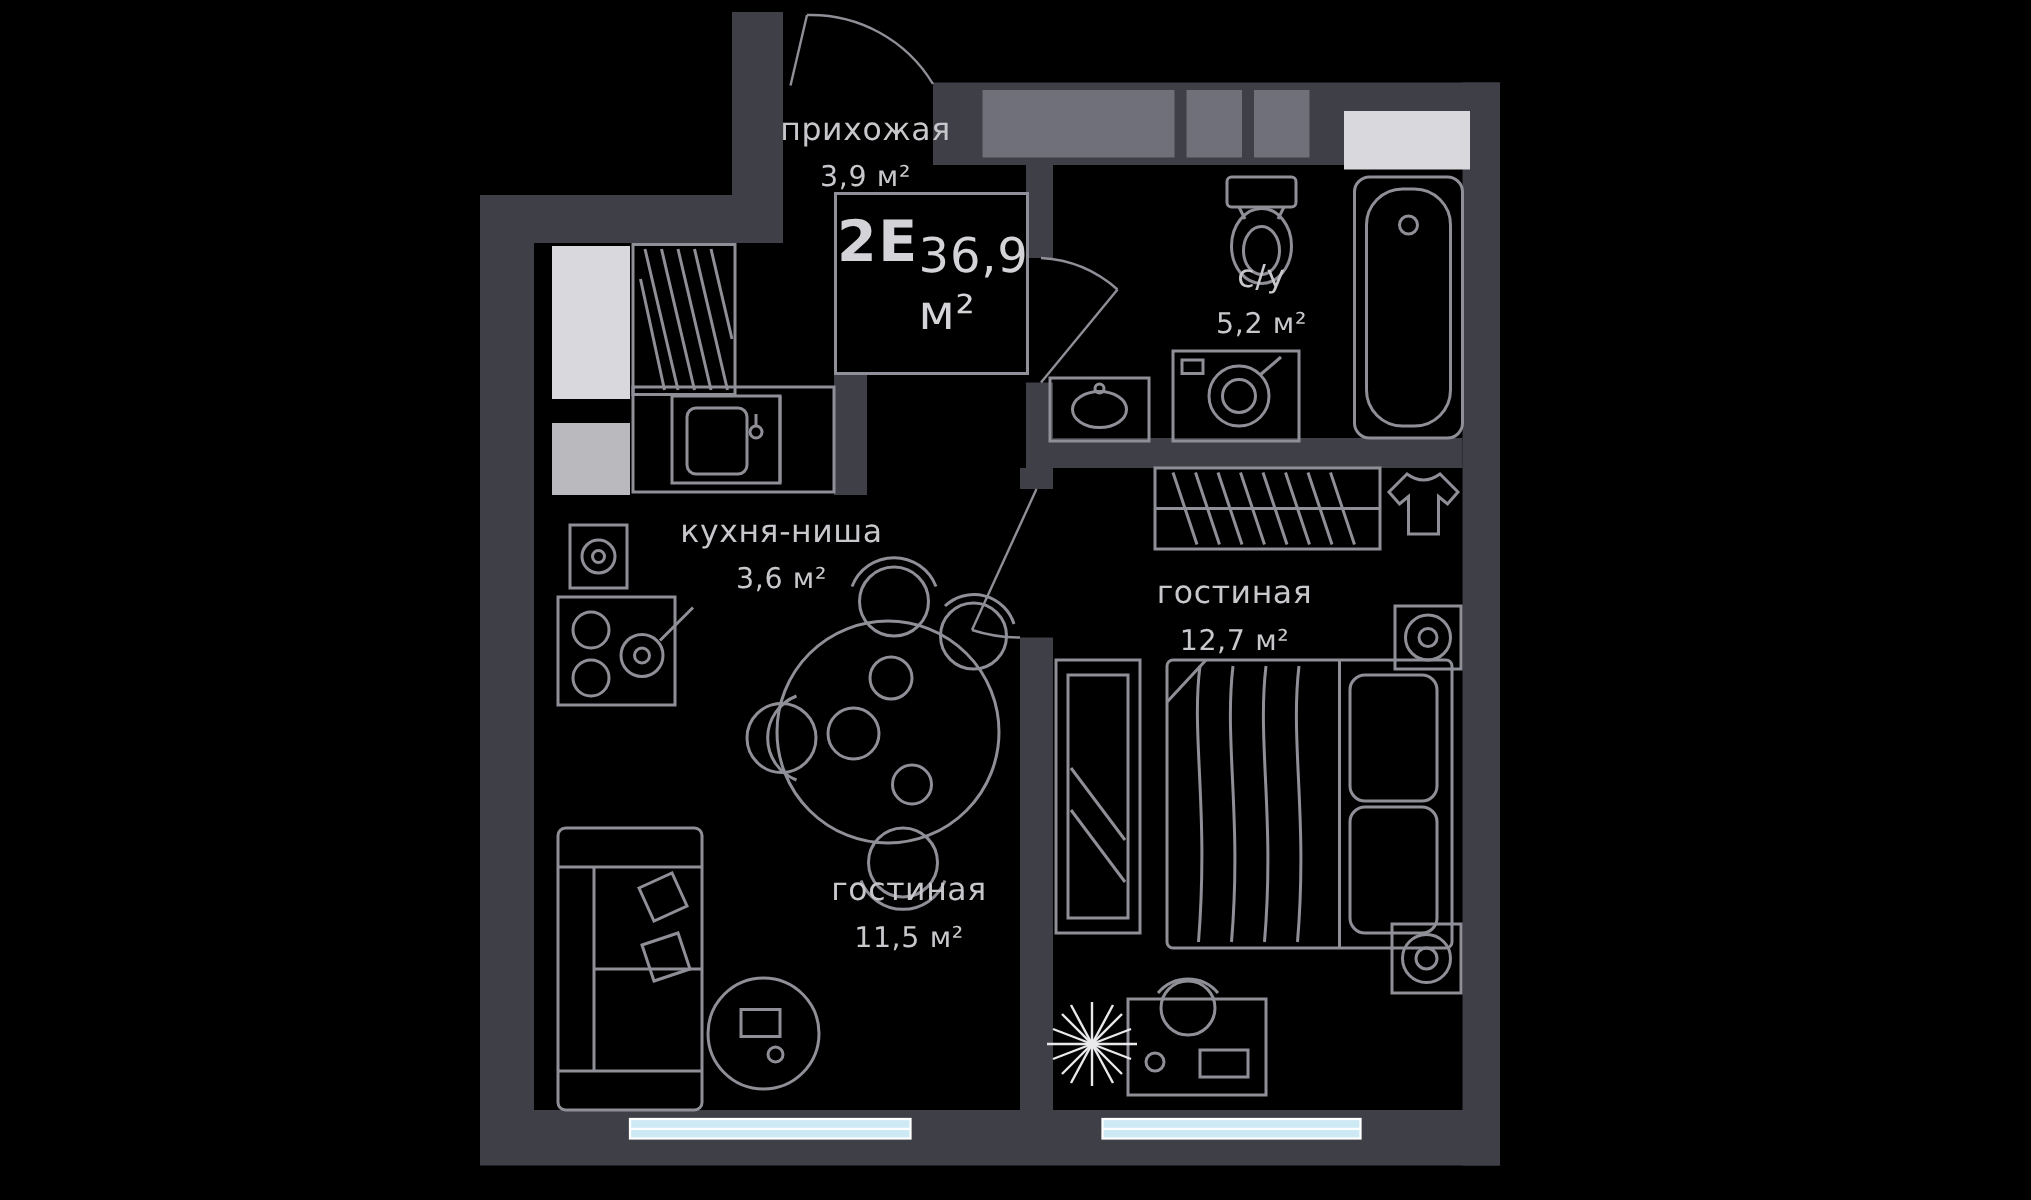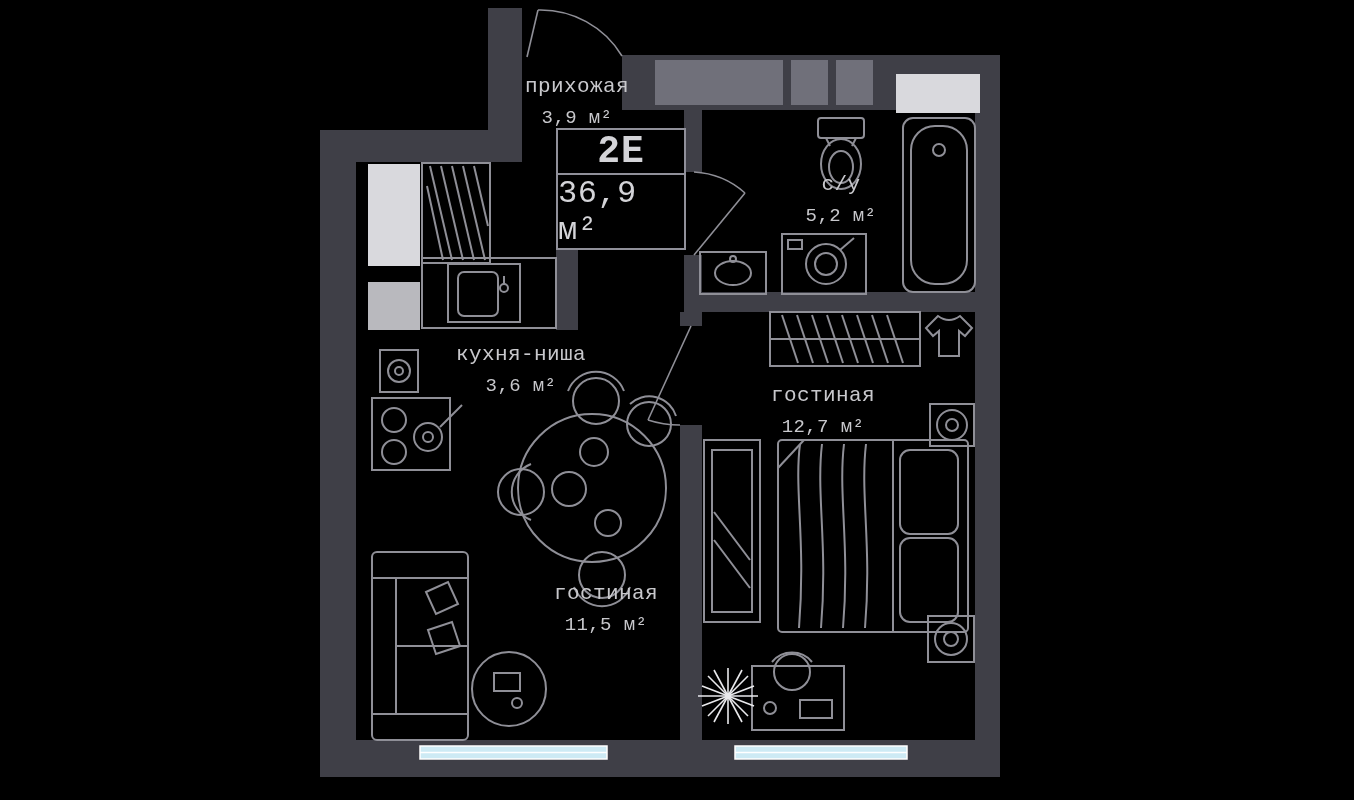--- a/index.html
+++ b/index.html
@@ -1,23 +1,23 @@
 <!DOCTYPE html>
 <html><head>
 <meta charset="utf-8">
 <style>
   html,body{margin:0;padding:0;background:#000;}
   body{width:1354px;height:800px;overflow:hidden;font-family:"DejaVu Sans",sans-serif;}
-  .stage{position:relative;width:1354px;height:800px;background:#000;font-family:Liberation Mono, monospace;}
+  .stage{position:relative;width:1354px;height:800px;background:#000;}
   .plan-svg{position:absolute;left:0;top:0;width:1354px;height:800px;}
   .room-label{position:absolute;transform:translateX(-50%);text-align:center;color:#c8c8cc;pointer-events:none;}
   .room-name{font-size:21px;letter-spacing:.4px;line-height:1.2;}
   .room-area{font-size:19px;margin-top:8px;letter-spacing:.4px;line-height:1.2;}
   .unit-card{position:absolute;left:556px;top:128px;width:126px;height:118px;border:2px solid #90909a;
-             display:flex;flex-direction:column;color:#d4d4d8;background:rgba(0,0,0,0);}
+             display:flex;flex-direction:row;color:#d4d4d8;background:rgba(0,0,0,0);}
   .unit-label{height:62px;display:flex;align-items:center;justify-content:center;
               font-size:38px;font-weight:700;letter-spacing:1px;}
   .unit-divider{border-top:2px solid #90909a;width:100%;}
   .unit-area{flex:1;display:flex;align-items:center;justify-content:center;font-size:32px;letter-spacing:.5px;}
 </style>
 </head>
 <body>
 
 <div class="stage">
 

